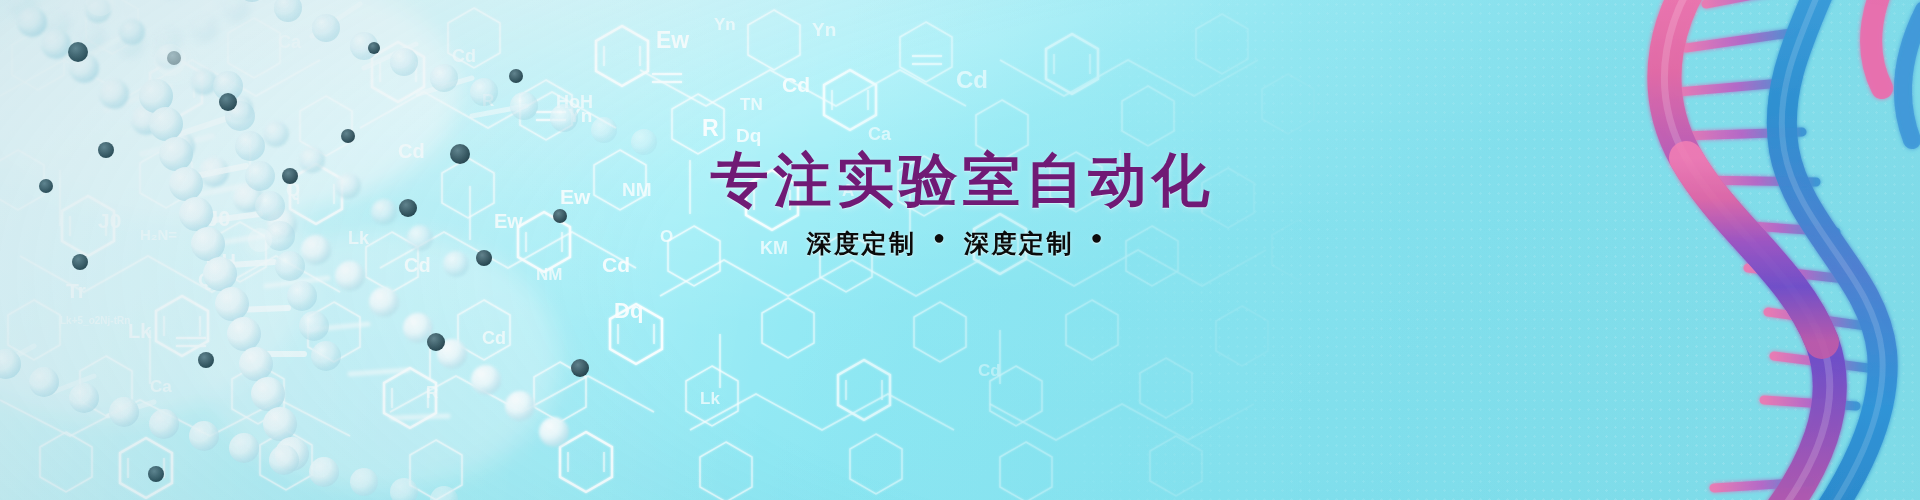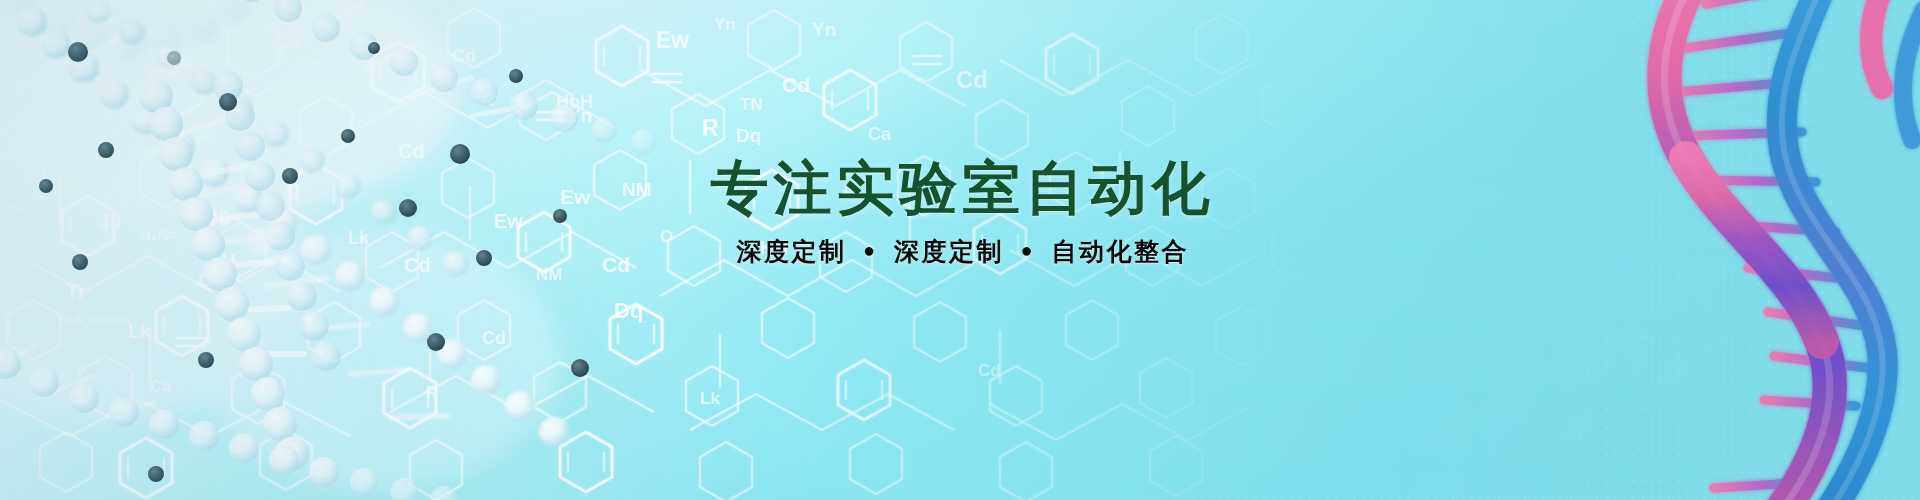--- a/index.html
+++ b/index.html
@@ -62,45 +62,44 @@
 
   
   .copy{
     position:absolute;
     left:0; right:0;
     top:142px;
     text-align:center;
     pointer-events:none;
   }
   .headline{
-    margin:16px;
+    margin:8px;
     font-size:58px;
     line-height:1.04;
     font-weight:700;
-    color:#14532d;
+    color:#701a75;
     letter-spacing:5px;
     text-indent:5px;
     font-family:"Liberation Sans","DejaVu Sans",sans-serif;
     text-shadow:0 1px 0 rgba(255,255,255,.35), 0 2px 6px rgba(255,255,255,.30);
     white-space:nowrap;
   }
   .subline{
     margin:18px 16px 0 0;
     font-size:25px;
     line-height:1.2;
     font-weight:600;
     color:#0b0b0b;
     letter-spacing:2.5px;
     text-indent:2.5px;
     font-family:"Liberation Sans","DejaVu Sans",sans-serif;
     text-shadow:0 1px 0 rgba(255,255,255,.45), 0 1px 5px rgba(255,255,255,.35);
     white-space:nowrap;
     display:flex;
     justify-content:center;
-    align-items:center;
     padding-left:19px;
   }
   .sub-item{white-space:nowrap;}
   .sub-dot{
     display:inline-block;
     margin:0 14px;
     font-size:20px;
     line-height:1;
     transform:translateY(-1px);
   }
@@ -584,17 +583,16 @@
   <div class="bg-vig"></div>
 
   <div class="copy">
     <h1 class="headline">专注实验室自动化</h1>
 
     <div class="subline">
       <span class="sub-item">深度定制</span>
       <span class="sub-dot">●</span>
       <span class="sub-item">深度定制</span>
       <span class="sub-dot">●</span>
-      <span class="sub-item">自动化整合</span>
     </div>
   </div>
 
 </div>
 
 </body></html>

